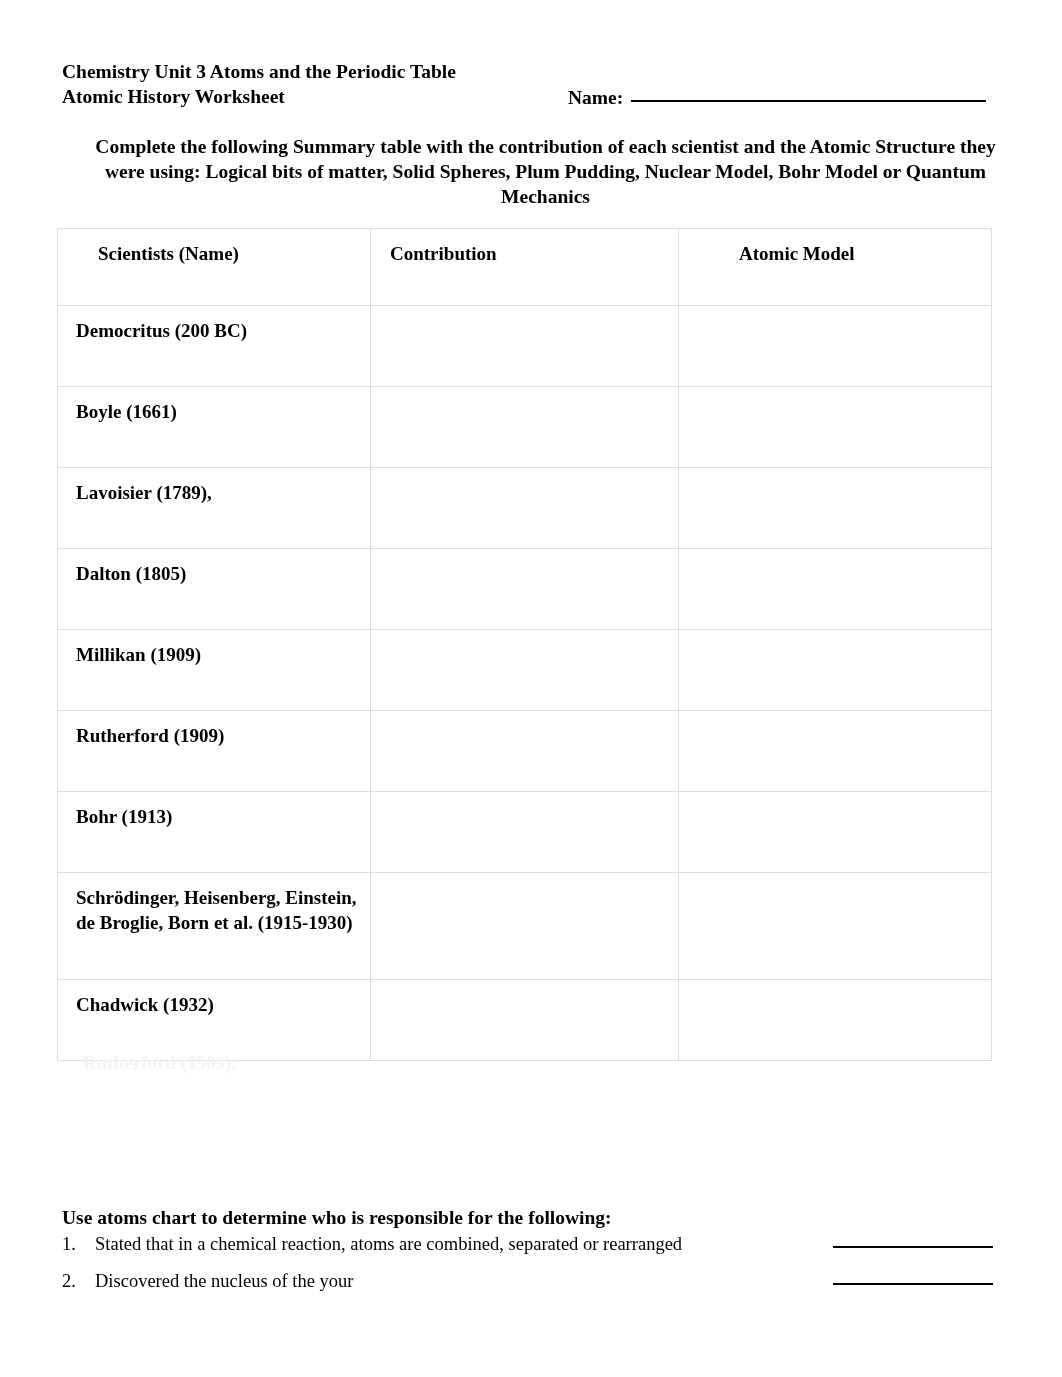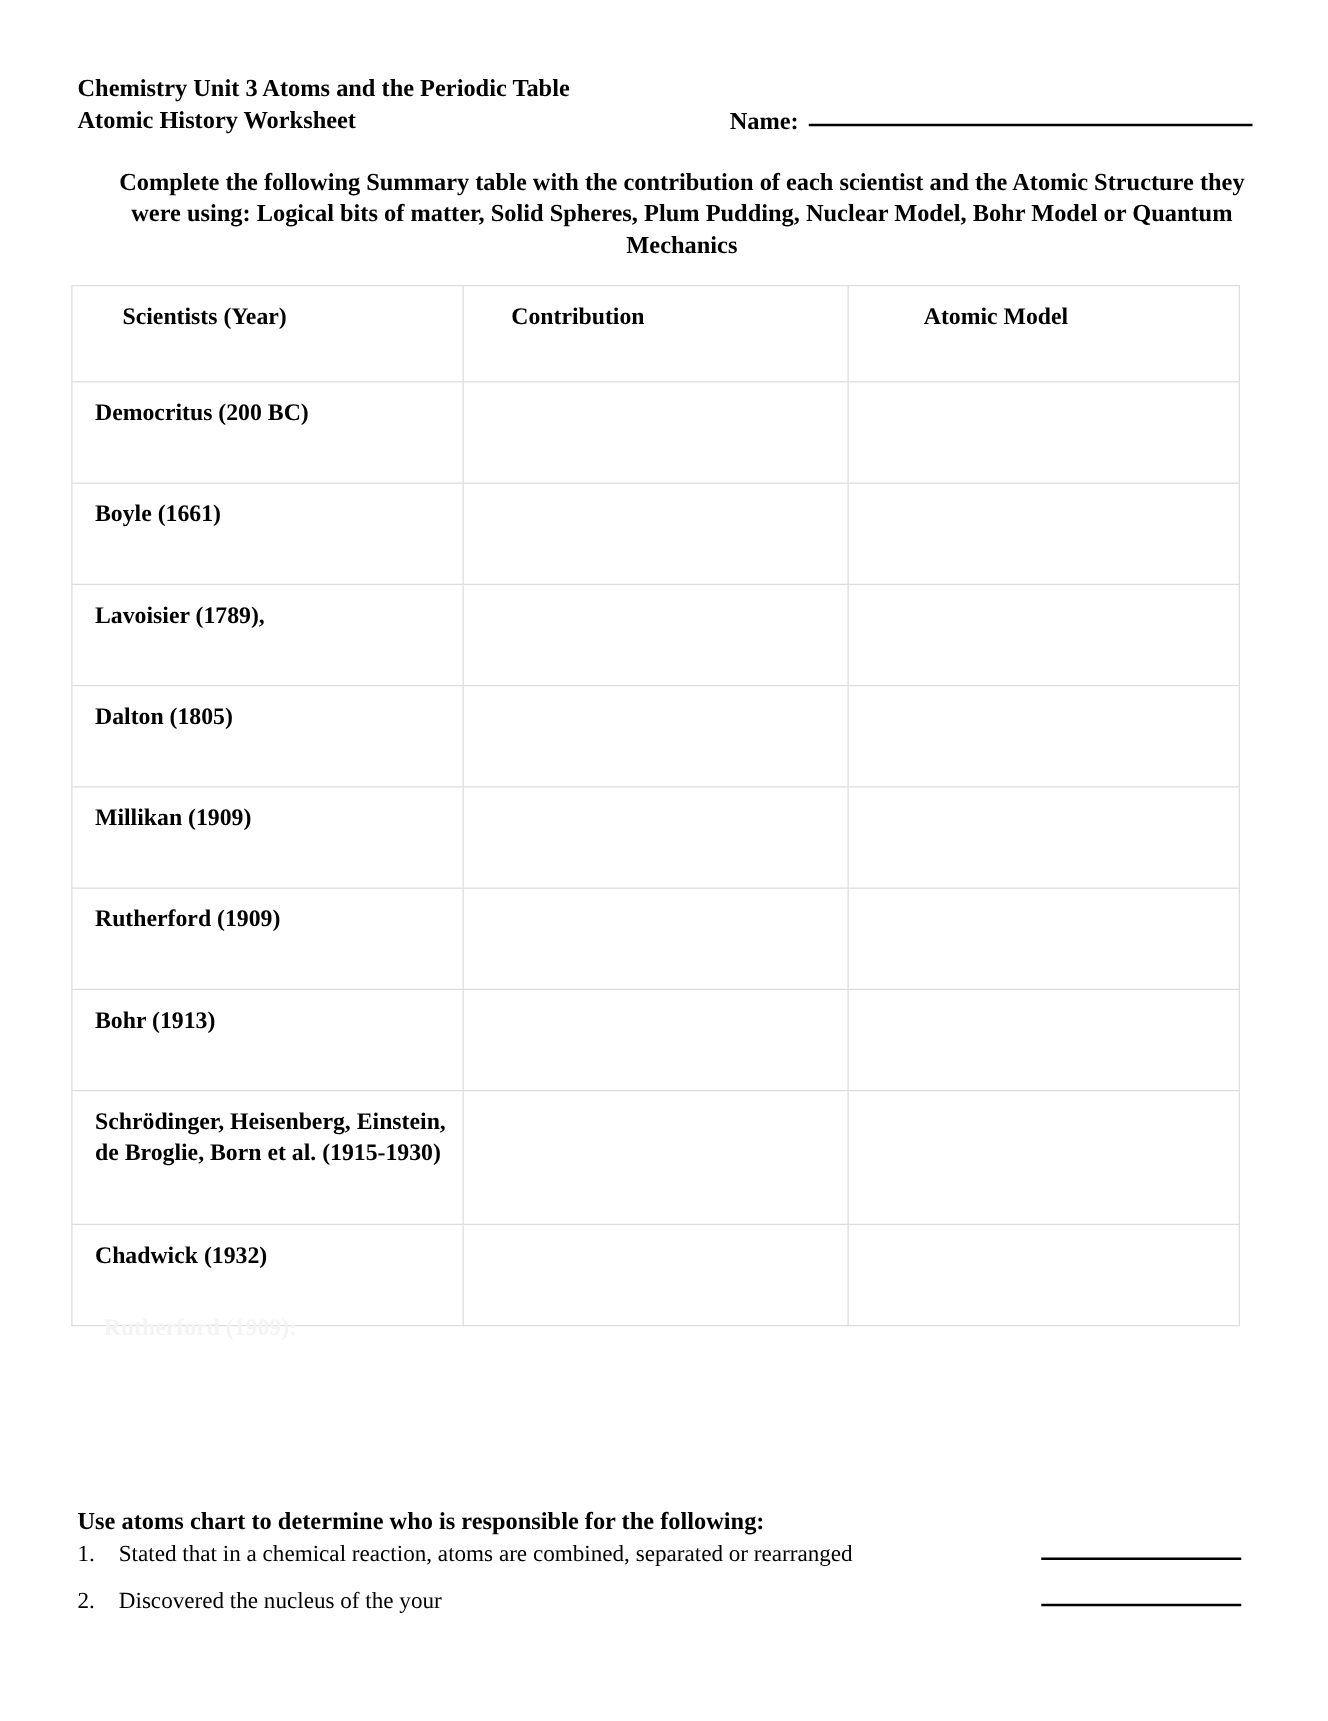--- a/index.html
+++ b/index.html
@@ -32,21 +32,20 @@
   .doc-title-line {
     font-size: 19.5px;
     font-weight: bold;
     line-height: 25px;
     white-space: nowrap;
   }
   .name-col {
     display: flex;
     align-items: baseline;
     padding-top: 2px;
-    margin-left: 16px;
   }
   .name-label {
     font-size: 19.5px;
     font-weight: bold;
     white-space: nowrap;
   }
   .name-rule {
     display: inline-block;
     width: 355px;
     border-bottom: 2px solid #000;
@@ -90,21 +89,21 @@
     background: #ffffff;
   }
   .summary-table th {
     height: 77px;
     font-size: 19px;
     font-weight: bold;
     text-align: left;
     padding-left: 40px;
   }
   .summary-table th.h1 { padding-left: 40px; }
-  .summary-table th.h2 { padding-left: 38px; }
+  .summary-table th.h2 { padding-left: 19px; }
   .summary-table th.h3 { padding-left: 60px; }
 
   .summary-table td.scientist {
     height: 81px;
     font-size: 19px;
     font-weight: bold;
     line-height: 25px;
     padding-left: 18px;
     padding-top: 12px;
   }
@@ -174,21 +173,21 @@
   <div class="instruction">Complete the following Summary table with the contribution of each scientist and the Atomic Structure they were using: Logical bits of matter, Solid Spheres, Plum Pudding, Nuclear Model, Bohr Model or Quantum Mechanics</div>
 
   <table class="summary-table">
     <colgroup>
       <col class="c1">
         <col class="c2">
         <col class="c3">
     </colgroup>
     <thead>
       <tr>
-        <th class="h1">Scientists (Year)</th>
+        <th class="h1">Scientists (Name)</th>
         <th class="h2">Contribution</th>
         <th class="h3">Atomic Model</th>
       </tr>
     </thead>
     <tbody>
       <tr>
         <td class="scientist">Democritus (200 BC)</td>
         <td class="blank"></td>
         <td class="blank"></td>
       </tr>

